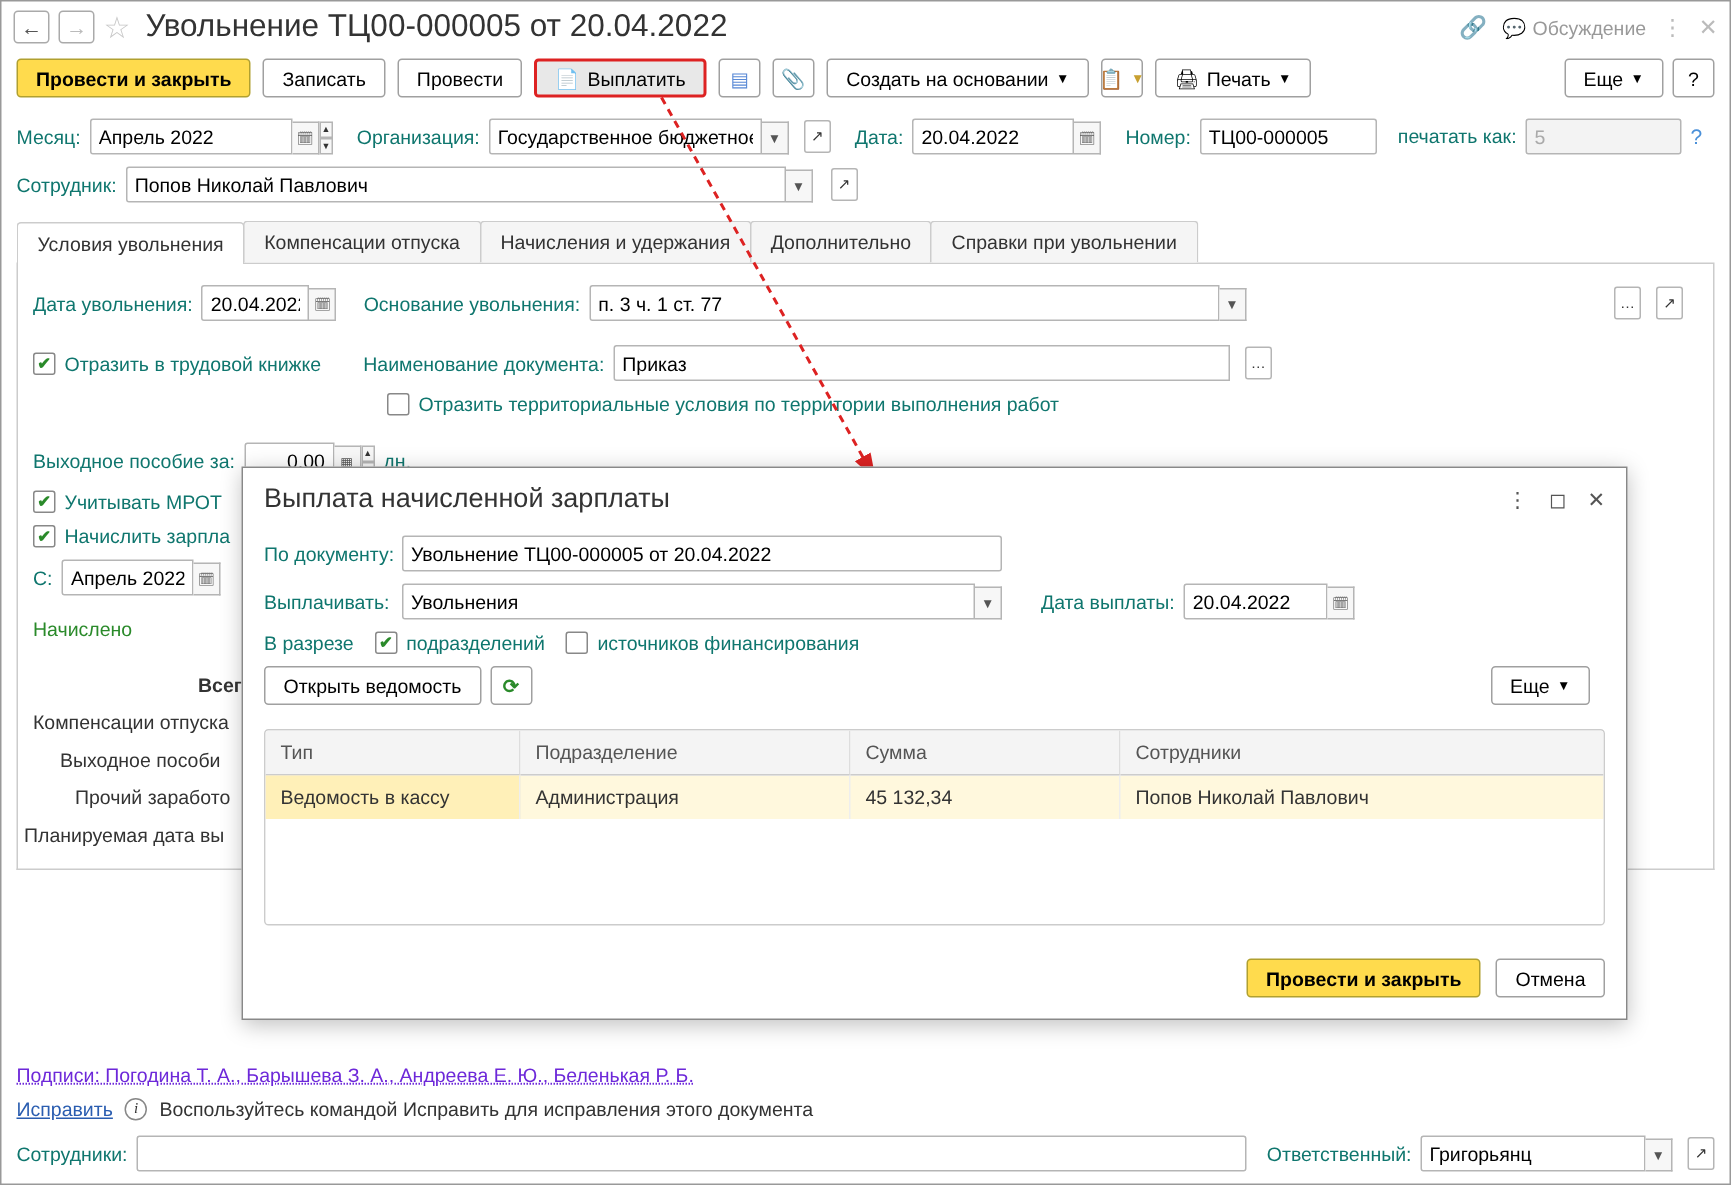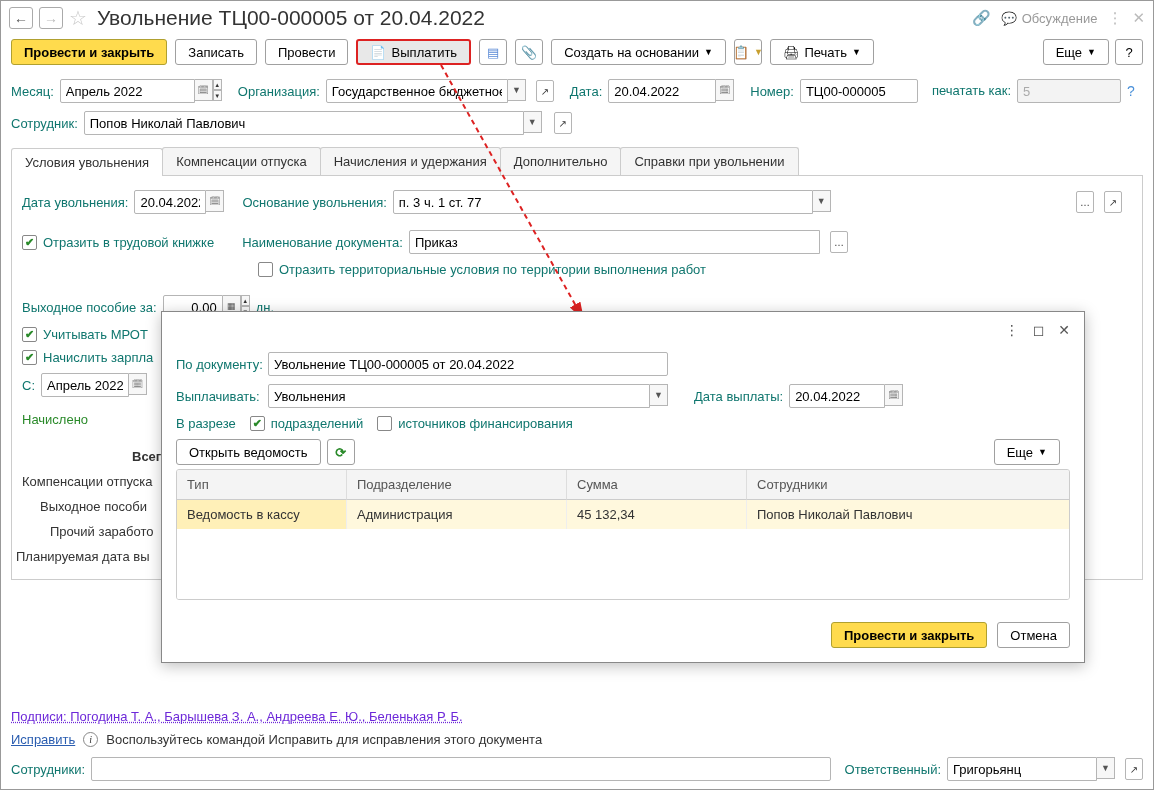--- a/index.html
+++ b/index.html
@@ -13,42 +13,42 @@
   .link-ico{font-size:15px;color:#bbb}
   .tool{display:flex;align-items:center;gap:8px;padding:4px 10px 10px;flex-wrap:wrap}
   .btn{border:1px solid #a0a0a0;background:#fff;border-radius:3px;height:26px;padding:0 12px;display:inline-flex;align-items:center;gap:5px;font-size:13px;cursor:pointer}
   .btn-primary{background:#ffdb4d;border-color:#b0a030;font-weight:bold}
   .btn-icon{width:28px;padding:0;justify-content:center}
   .btn-highlight{border:2px solid #d22;background:#e8e8e8}
   .form-row{display:flex;align-items:center;gap:6px;padding:4px 10px}
   .lbl{font-size:13px;color:#0f766e;white-space:nowrap}
   .inp{border:1px solid #b5b5b5;border-radius:2px;height:24px;padding:0 5px;font-size:13px;background:#fff}
   .inp-btn{width:18px;height:22px;border:1px solid #b5b5b5;background:#f7f7f7;display:inline-flex;align-items:center;justify-content:center;font-size:9px;color:#555;border-left:none;cursor:pointer}
-  .inp-grp{display:inline-flex;align-items:flex-start}
+  .inp-grp{display:inline-flex;align-items:flex-end}
   .inp-grp .inp{border-radius:2px 0 0 2px}
   .esc{width:18px;height:22px;border:1px solid #b5b5b5;background:#fff;margin-left:4px;border-radius:2px;display:inline-flex;align-items:center;justify-content:center;font-size:10px;cursor:pointer}
   .tabs{display:flex;margin:8px 10px 0;border-bottom:1px solid #ccc}
   .tab{border:1px solid #ccc;border-bottom:none;padding:6px 13px;background:#f5f5f5;margin-right:-1px;font-size:13px;border-radius:3px 3px 0 0;cursor:pointer;color:#333}
   .tab.active{background:#fff;position:relative;top:1px}
   .tab-body{border:1px solid #ccc;border-top:none;margin:0 10px;padding:10px}
   .chk{width:15px;height:15px;border:1px solid #888;display:inline-flex;align-items:center;justify-content:center;font-size:11px;color:#2a8a2a;font-weight:bold;background:#fff;border-radius:2px}
   .chk.on::after{content:"✔"}
   .stack{display:flex;flex-direction:column;width:9px}
   .stack-btn{height:11px;border:1px solid #b5b5b5;background:#f7f7f7;font-size:6px;display:flex;align-items:center;justify-content:center;cursor:pointer}
   .totals{margin-top:12px}
   .tot-row{padding:5px 0;font-size:13px}
   .tot-row.big{font-weight:bold}
   .tot-row.link{color:#2a8a2a}
   .footer-link{color:#6d28d9;text-decoration:underline dotted}
   .modal{position:absolute;left:160px;top:310px;width:924px;background:#fff;border:1px solid #888;box-shadow:0 3px 14px rgba(0,0,0,.25)}
   .m-hdr{display:flex;align-items:center;padding:10px 14px 6px}
   .m-title{font-size:18px;font-weight:normal}
   .m-hdr-right{margin-left:auto;display:flex;gap:14px;color:#555;font-size:14px}
   .m-body{padding:4px 14px 12px}
-  .table{border:1px solid #ccc;border-radius:3px;margin-top:0;overflow:hidden}
+  .table{border:1px solid #ccc;border-radius:3px;margin-top:12px;overflow:hidden}
   .th-row,.td-row{display:flex}
   .th,.td{padding:7px 10px;font-size:13px}
   .th{background:#f4f4f4;border-bottom:1px solid #ccc;border-right:1px solid #ddd;color:#555}
   .th:last-child{border-right:none}
   .td-row{background:#fff8dd}
   .td-row .td{border-right:1px solid #eee}
   .td-row .td:last-child{border-right:none}
   .c1{width:170px}.c2{width:220px}.c3{width:180px;text-align:left}.c4{flex:1}
   .m-ftr{display:flex;justify-content:flex-end;gap:10px;padding:10px 14px 14px}
   .disabled-inp{background:#f3f3f3;color:#aaa}
@@ -224,20 +224,21 @@
     <defs>
         <marker id="ah" markerWidth="10" markerHeight="10" refX="6" refY="3" orient="auto">
           <path d="M0,0 L0,6 L9,3 z" fill="#d22"></path>
         </marker>
       </defs>
     <path d="M10,10 L150,260" stroke="#d22" stroke-width="2" stroke-dasharray="5,4" fill="none" marker-end="url(#ah)"></path>
   </svg>
 
   <div class="modal">
     <div class="m-hdr">
+      <span class="m-title">Выплата начисленной зарплаты</span>
       <div class="m-hdr-right">
         <span>⋮</span>
         <span>◻</span>
         <span>✕</span>
       </div>
     </div>
     <div class="m-body">
       <div class="form-row" style="padding-left:0">
         <span class="lbl" style="width:86px">По документу:</span>
         <input class="inp" style="width: 400px;" value="Увольнение ТЦ00-000005 от 20.04.2022">

